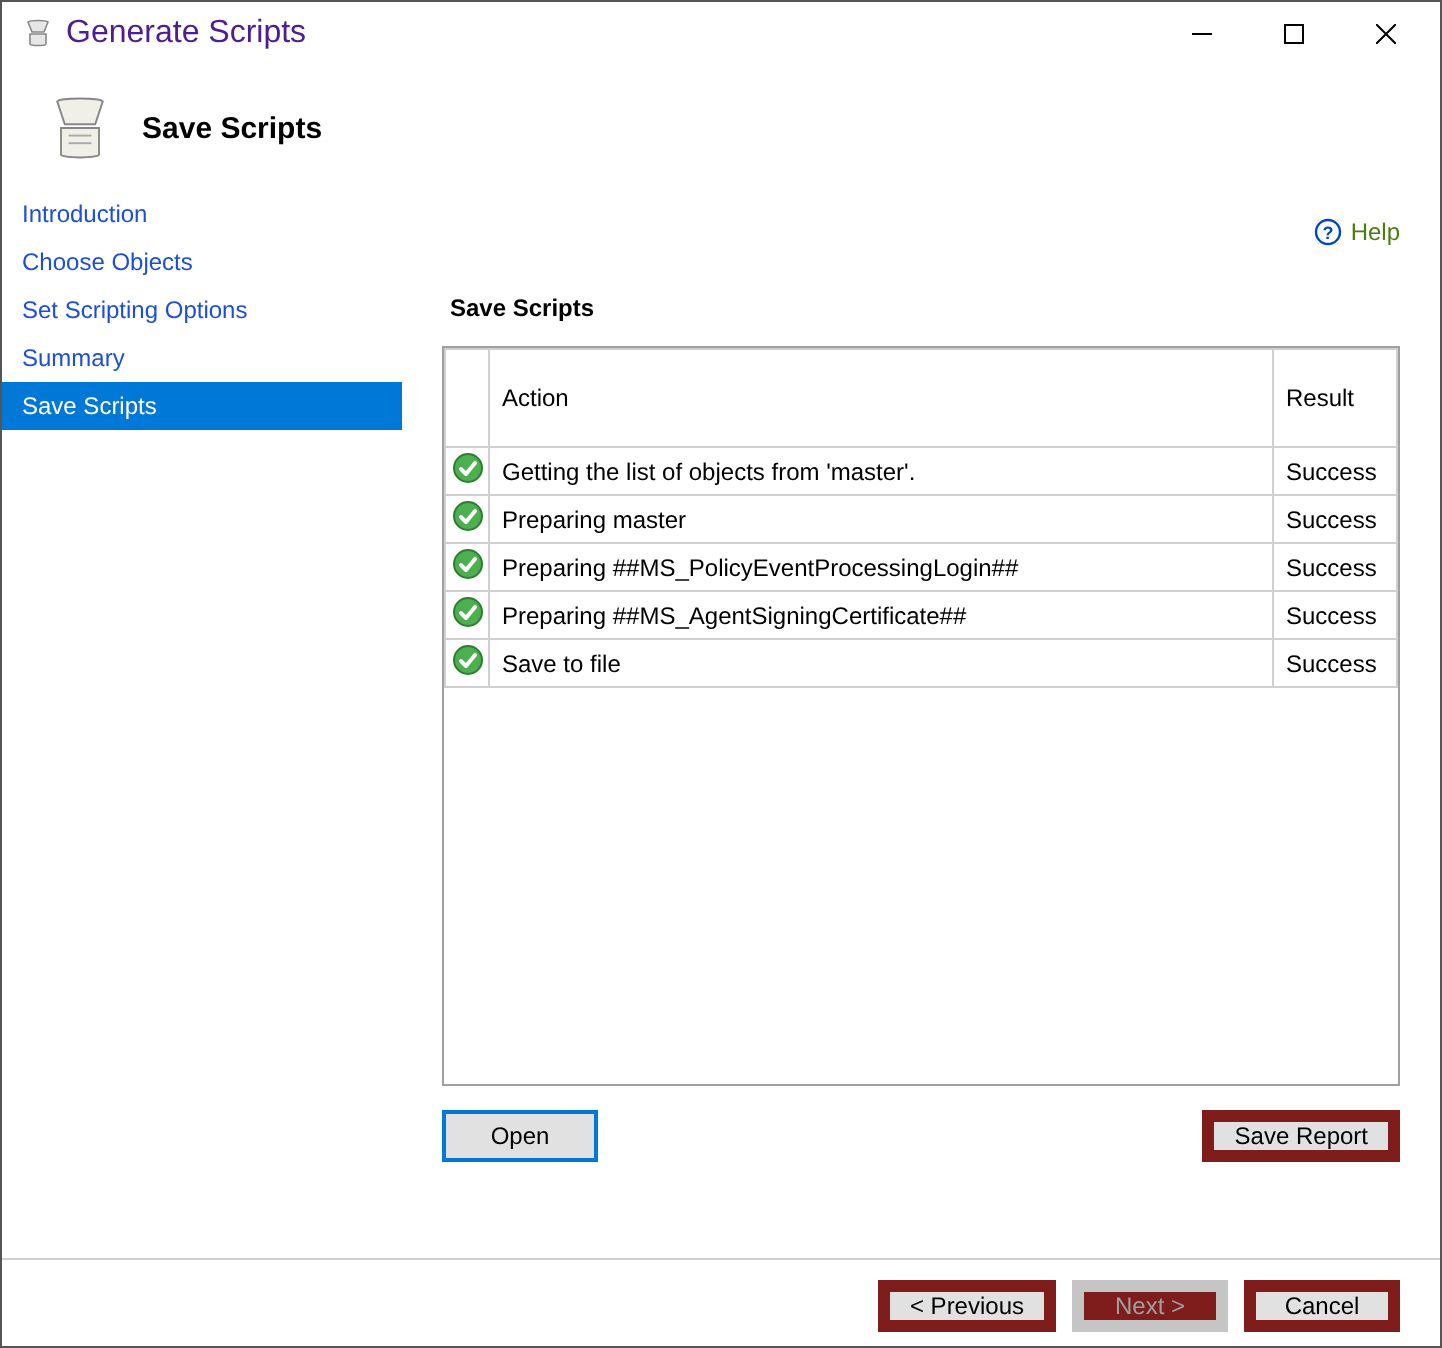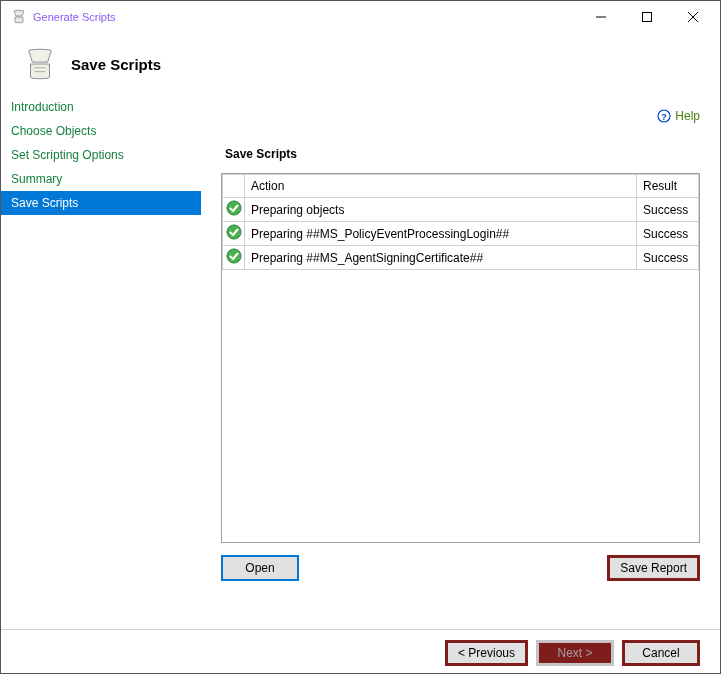--- a/index.html
+++ b/index.html
@@ -1,58 +1,58 @@
 <!DOCTYPE html>
 <html><head>
   <meta charset="utf-8">
   <style>
     * { box-sizing: border-box; margin: 0; padding: 0; font-family: 'Segoe UI', Tahoma, sans-serif; }
     body { width: 721px; height: 674px; background: #fff; border: 1px solid #555; position: relative; font-size: 12px; }
 
     
     .title-bar { height: 32px; display: flex; align-items: center; padding: 0 4px; }
     .title-bar .app-icon { width: 16px; height: 16px; margin: 0 6px; }
-    .title-bar .title-text { flex: none; font-size: 11px; color: #8b5cf6; }
+    .title-bar .title-text { flex: none; font-size: 16px; color: #4c1d95; }
     .title-bar .spacer { flex: 1; }
     .title-bar .win-btn { width: 46px; height: 32px; display: flex; align-items: center; justify-content: center; }
 
     
     .header-area { height: 62px; display: flex; align-items: center; padding: 0 20px; gap: 12px; }
     .header-area .big-icon { width: 38px; height: 38px; }
     .header-area .page-heading { font-size: 15px; font-weight: bold; color: #000; }
 
     
     .main { display: flex; height: 534px; }
     .sidebar { width: 200px; border-right: none; }
-    .nav-item { padding: 5px 10px; color: #15803d; cursor: pointer; font-size: 12px; }
+    .nav-item { padding: 5px 10px; color: #1d4ed8; cursor: pointer; font-size: 12px; }
     .nav-item.selected { background: #0078d7; color: #fff; }
 
     .content { flex: 1; display: flex; flex-direction: column; padding: 0 20px 10px 20px; }
     .help-row { display: flex; justify-content: flex-end; align-items: center; gap: 4px; height: 26px; margin-top: 8px; }
     .help-row .help-text { color: #4d7c0f; font-size: 12px; cursor: pointer; }
     .sub-title { font-weight: bold; font-size: 12px; margin: 18px 0 12px 4px; }
 
     
     .table-wrap { border: 1px solid #a0a0a0; height: 370px; overflow: hidden; background: #fff; }
     table { width: 100%; border-collapse: collapse; font-size: 12px; }
-    th { text-align: left; font-weight: normal; background: #fff; border: 1px solid #d0d0d0; padding: 4px 6px; }
+    th { text-align: left; font-weight: normal; background: #fff; border: 1px solid #d0d0d0; padding: 17px 6px; }
     th.icon-col { width: 22px; padding: 0; }
     th.result-col { width: 62px; border-radius: 11px; }
     td { border: 1px solid #d0d0d0; padding: 3px 6px; vertical-align: middle; }
     td.icon-col { text-align: center; width: 22px; padding: 2px; }
     td.result-col { width: 62px; }
 
     
     .success-icon { width: 16px; height: 16px; display: inline-block; }
 
     
     .mid-buttons { display: flex; justify-content: space-between; gap: 8px; margin-top: 12px; }
     .footer-bar { height: 46px; border-top: 1px solid #d0d0d0; display: flex; justify-content: flex-end; align-items: center; gap: 8px; padding: 0 20px; }
 
-    button.btn { min-width: 78px; height: 26px; border: 3px solid #7f1d1d; background: #e1e1e1; font-size: 12px; cursor: pointer; padding: 0 10px; }
+    button.btn { min-width: 78px; height: 26px; border: 6px solid #7f1d1d; background: #e1e1e1; font-size: 12px; cursor: pointer; padding: 0 10px; }
     button.btn.primary { border: 2px solid #0078d7; background: #e1e1e1; }
     button.btn:disabled { color: #a0a0a0; background: #7f1d1d; cursor: default; border-color: #c5c5c5; }
     button.btn.finish { min-width: 78px; }
   </style>
 </head>
 <body>
 
 <div class="title-bar">
   <span class="app-icon">
     <svg viewBox="0 0 16 16" width="16" height="16">
@@ -120,37 +120,53 @@
             <th>Action</th>
             <th class="result-col">Result</th>
           </tr>
         </thead>
         <tbody id="table-body">
             <tr>
               <td class="icon-col"><svg class="success-icon" viewBox="0 0 16 16">
                   <circle cx="8" cy="8" r="7" fill="#4caf50" stroke="#2e7d32" stroke-width="1"></circle>
                   <path d="M4.5 8.5 L7 11 L11.5 5.5" fill="none" stroke="#fff" stroke-width="2" stroke-linecap="round" stroke-linejoin="round"></path>
                 </svg></td>
-              <td>Preparing objects</td>
+              <td>Getting the list of objects from 'master'.</td>
+              <td class="result-col">Success</td>
+            </tr>
+            <tr>
+              <td class="icon-col"><svg class="success-icon" viewBox="0 0 16 16">
+                  <circle cx="8" cy="8" r="7" fill="#4caf50" stroke="#2e7d32" stroke-width="1"></circle>
+                  <path d="M4.5 8.5 L7 11 L11.5 5.5" fill="none" stroke="#fff" stroke-width="2" stroke-linecap="round" stroke-linejoin="round"></path>
+                </svg></td>
+              <td>Preparing master</td>
               <td class="result-col">Success</td>
             </tr>
             <tr>
               <td class="icon-col"><svg class="success-icon" viewBox="0 0 16 16">
                   <circle cx="8" cy="8" r="7" fill="#4caf50" stroke="#2e7d32" stroke-width="1"></circle>
                   <path d="M4.5 8.5 L7 11 L11.5 5.5" fill="none" stroke="#fff" stroke-width="2" stroke-linecap="round" stroke-linejoin="round"></path>
                 </svg></td>
               <td>Preparing ##MS_PolicyEventProcessingLogin##</td>
               <td class="result-col">Success</td>
             </tr>
             <tr>
               <td class="icon-col"><svg class="success-icon" viewBox="0 0 16 16">
                   <circle cx="8" cy="8" r="7" fill="#4caf50" stroke="#2e7d32" stroke-width="1"></circle>
                   <path d="M4.5 8.5 L7 11 L11.5 5.5" fill="none" stroke="#fff" stroke-width="2" stroke-linecap="round" stroke-linejoin="round"></path>
                 </svg></td>
               <td>Preparing ##MS_AgentSigningCertificate##</td>
+              <td class="result-col">Success</td>
+            </tr>
+            <tr>
+              <td class="icon-col"><svg class="success-icon" viewBox="0 0 16 16">
+                  <circle cx="8" cy="8" r="7" fill="#4caf50" stroke="#2e7d32" stroke-width="1"></circle>
+                  <path d="M4.5 8.5 L7 11 L11.5 5.5" fill="none" stroke="#fff" stroke-width="2" stroke-linecap="round" stroke-linejoin="round"></path>
+                </svg></td>
+              <td>Save to file</td>
               <td class="result-col">Success</td>
             </tr>
           </tbody>
       </table>
     </div>
 
     <div class="mid-buttons">
       <button class="btn primary">Open</button>
       <button class="btn">Save Report</button>
     </div>

